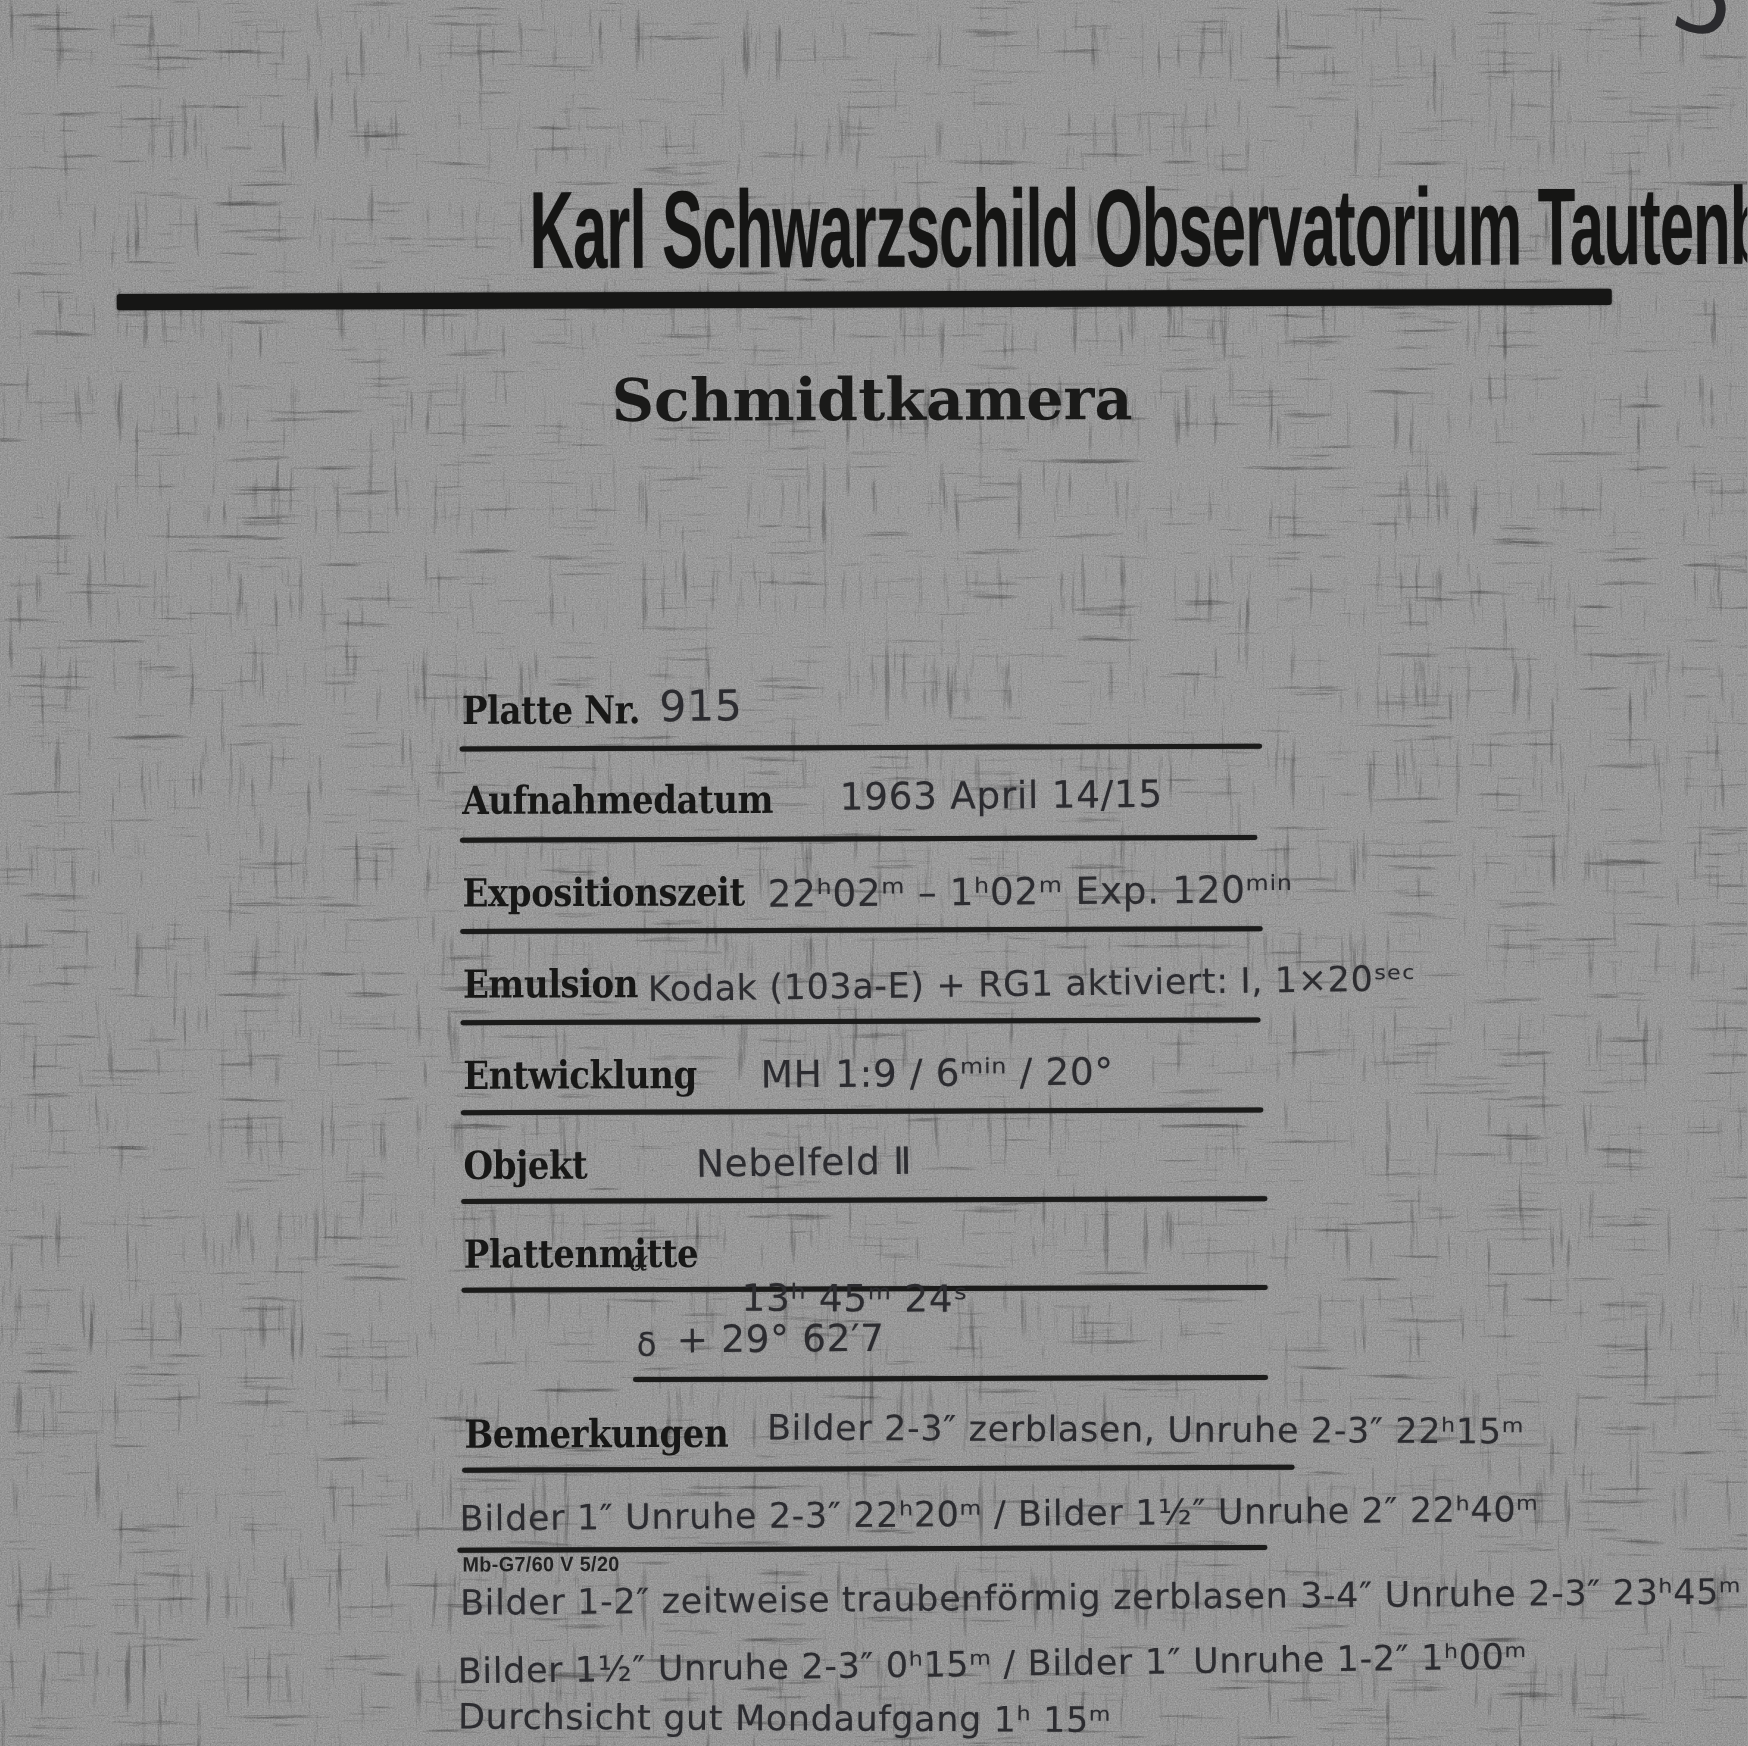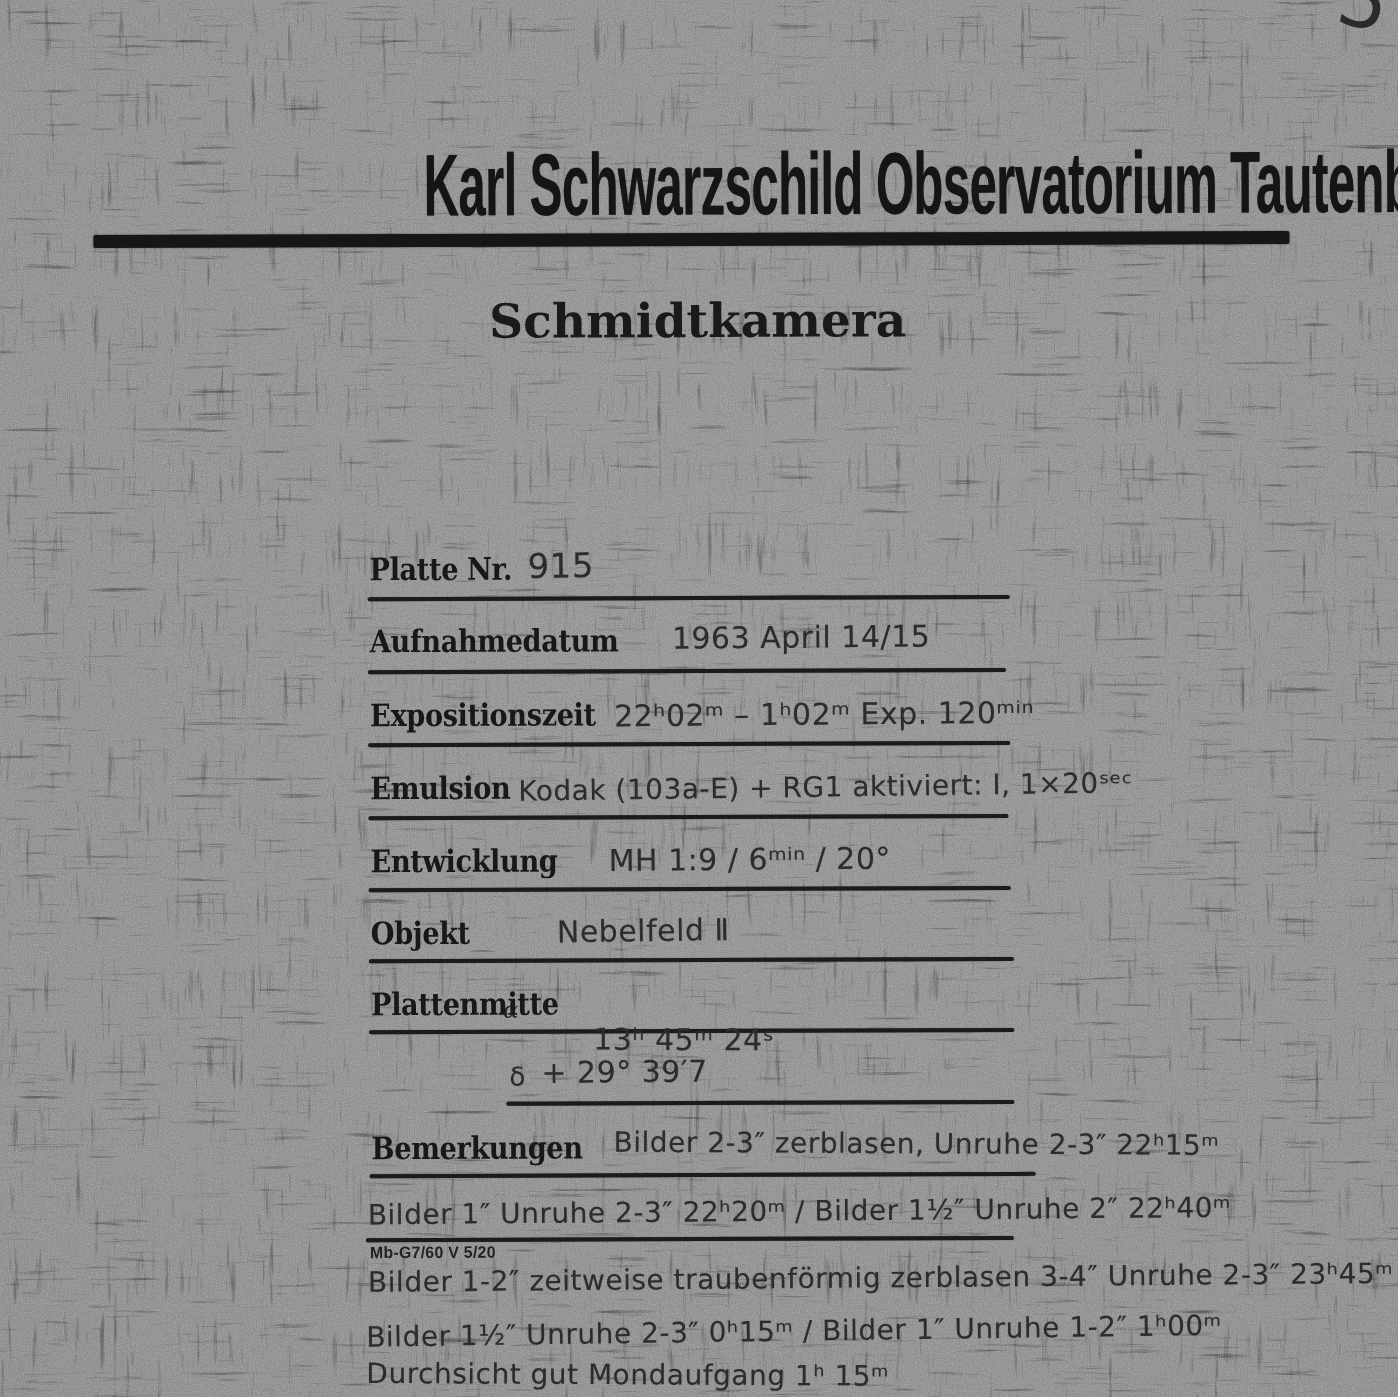--- a/index.html
+++ b/index.html
@@ -136,21 +136,21 @@
     <span class="label" style="top:915px;left:370px">Objekt</span>
     <span class="hand r-a" style="top:914px;left:556px">Nebelfeld Ⅱ</span>
 
     <div class="underline" style="top:1029px;left:368px;width:645px"></div>
     <span class="label" style="top:986px;left:370px">Plattenmitte</span>
     <span class="alpha-mark" style="top:996px;left:502px">α</span>
     <span class="hand r-b" style="top:1023px;left:592px">13ʰ 45ᵐ 24ˢ</span>
 
     <div class="underline" style="top:1101px;left:505px;width:508px"></div>
     <span class="hand greek r-c" style="top:1062px;left:508px">δ</span>
-    <span class="hand r-c" style="top:1055px;left:540px">+ 29° 39′7</span>
+    <span class="hand r-c" style="top:1055px;left:540px">+ 29° 62′7</span>
 
     <div class="underline" style="top:1173px;left:368px;width:666px"></div>
     <span class="label" style="top:1130px;left:370px">Bemerkungen</span>
     <span class="hand sm r-b" style="top:1129px;left:612px">Bilder 2-3″ zerblasen, Unruhe 2-3″  22ʰ15ᵐ</span>
 
     <div class="underline" style="top:1237px;left:364px;width:648px"></div>
     <span class="hand sm r-c" style="top:1196px;left:366px">Bilder 1″ Unruhe 2-3″  22ʰ20ᵐ / Bilder 1½″ Unruhe 2″  22ʰ40ᵐ</span>
 
     <span class="form-code" style="top:1242px;left:368px">Mb-G7/60 V 5/20</span>
 

